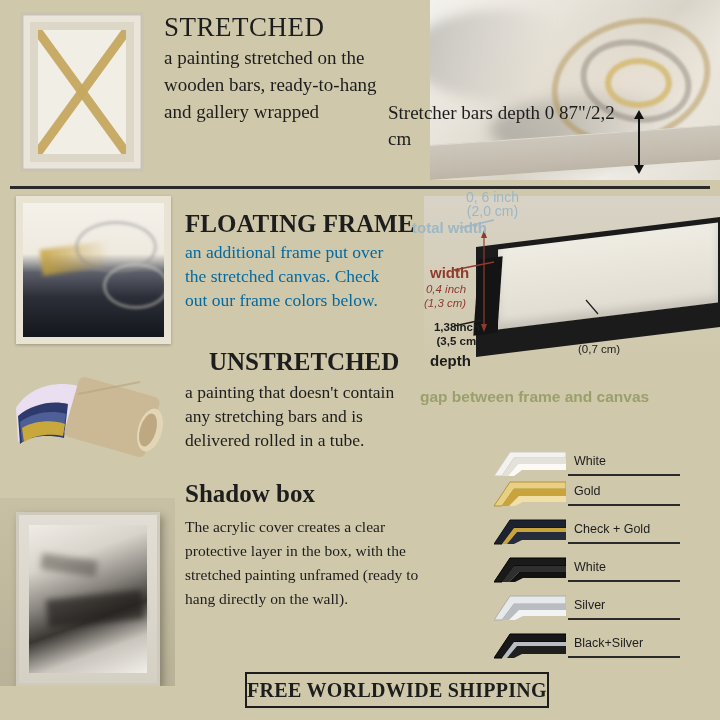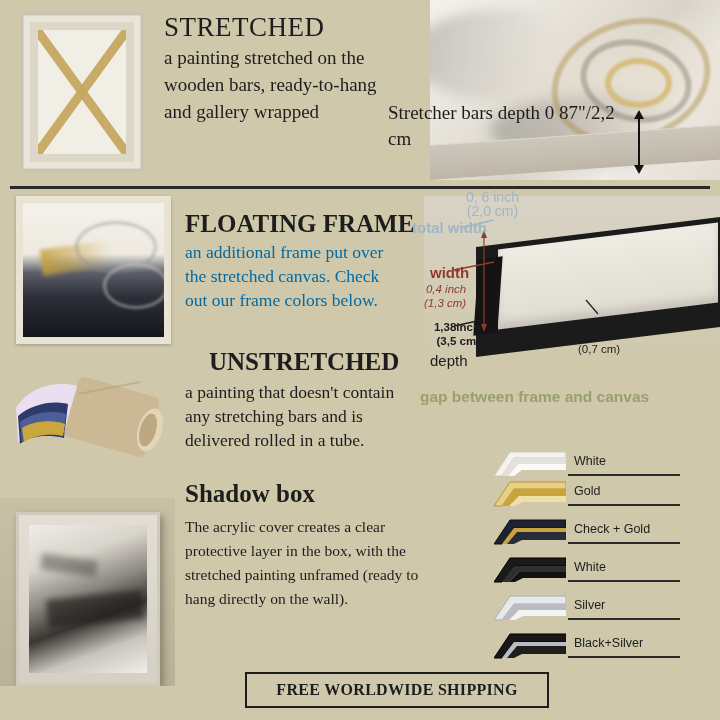--- a/index.html
+++ b/index.html
@@ -176,21 +176,21 @@
   #lbl-width {
     left: 430px; top: 264px; font-size: 15px; font-weight: bold; color: #8e3b2e;
   }
   #lbl-width-val {
     left: 424px; top: 282px; font-size: 11.5px; color: #8e3b2e; line-height: 14px; text-align: right; font-style: italic;
   }
   #lbl-depth-val {
     left: 420px; top: 320px; font-size: 11.5px; color: #1d1d1d; font-weight: bold; line-height: 14px; text-align: right; width: 60px;
   }
   #lbl-depth {
-    left: 430px; top: 352px; font-size: 15px; font-weight: normal; color: #1d1d1d;
+    left: 430px; top: 352px; font-size: 15px; font-weight: bold; color: #1d1d1d;
   }
   #lbl-gap-val {
     left: 578px; top: 328px; font-size: 11.5px; color: #1d1d1d; line-height: 14px; text-align: center;
   }
   #lbl-gap-text {
     left: 420px; top: 388px; font-size: 15.5px; font-weight: bold; color: #9aa06c;
   }
 
   
   #tube-illustration {
@@ -272,21 +272,21 @@
   }
 
   
   #shipping-banner {
     left: 245px; top: 672px; width: 300px; height: 32px;
     border: 2px solid #1d1d1d;
     background: #cfc8ab;
     display: flex; align-items: center; justify-content: center;
   }
   #shipping-banner span {
-    font-size: 16px; font-weight: bold; letter-spacing: .3px;
+    font-size: 20px; font-weight: bold; letter-spacing: .3px;
     color: #1d1d1d;
     font-family: "Liberation Serif", serif;
     text-align: right;
   }
 </style>
 </head>
 <body>
 
 <div class="page">
 

